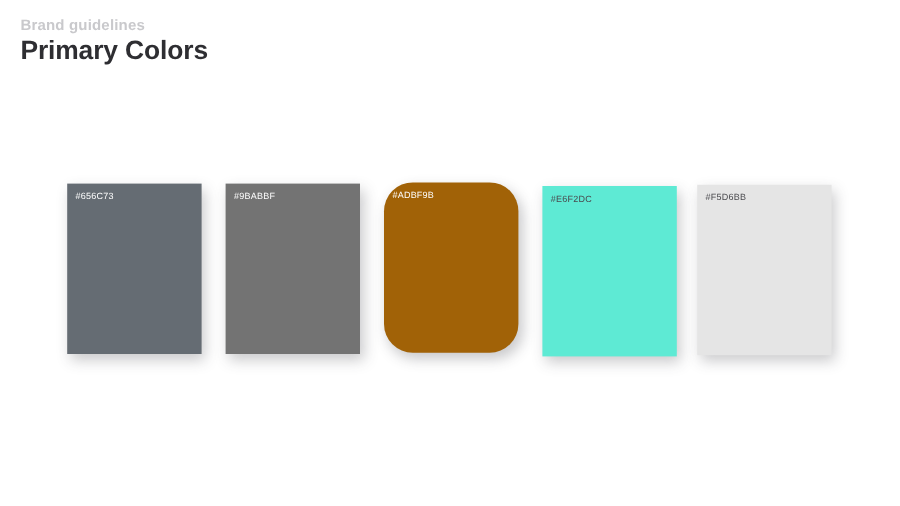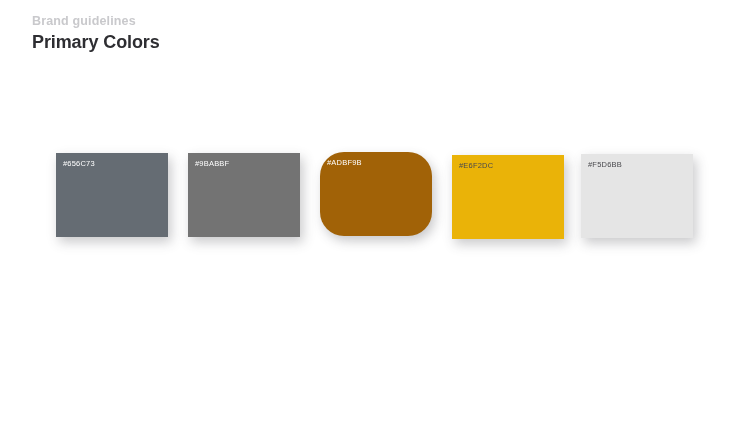--- a/index.html
+++ b/index.html
@@ -18,53 +18,53 @@
 
   .page {
     position: relative;
     width: 750px;
     height: 422px;
   }
 
   
   .header {
     position: absolute;
-    left: 32px;
+    left: 17px;
     top: 13px;
   }
   .eyebrow {
     font-size: 12.5px;
     font-weight: bold;
     color: #c9c9cc;
     letter-spacing: 0.15px;
     line-height: 16px;
     white-space: nowrap;
   }
   .title {
-    font-size: 18px;
+    font-size: 22px;
     font-weight: bold;
     color: #2e2e32;
     letter-spacing: -0.1px;
     line-height: 22px;
     margin-top: 2px;
     white-space: nowrap;
   }
 
   
   .swatch-row {
     position: absolute;
     left: 0;
     top: 0;
     width: 750px;
     height: 422px;
   }
   .swatch {
     position: absolute;
     width: 112px;
-    height: 84px;
+    height: 142px;
     box-sizing: border-box;
     box-shadow: 3px 5px 11px rgba(60, 60, 70, 0.28);
   }
   .swatch-label {
     position: absolute;
     left: 7px;
     top: 6px;
     font-size: 7.5px;
     letter-spacing: 0.2px;
     line-height: 10px;
@@ -86,21 +86,21 @@
   <div class="swatch-row">
       <div class="swatch" style="background: rgb(101, 108, 115); left: 56px; top: 153px;">
         <div class="swatch-label label-light">#656C73</div>
       </div>
       <div class="swatch" style="background: #737373; left: 188px; top: 153px;">
         <div class="swatch-label label-light">#9BABBF</div>
       </div>
       <div class="swatch" style="background: #a16207; left: 320px; top: 152px; border-radius: 24px;">
         <div class="swatch-label label-light">#ADBF9B</div>
       </div>
-      <div class="swatch" style="background: #eab308; left: 452px; top: 155px;">
+      <div class="swatch" style="background: #5eead4; left: 452px; top: 155px;">
         <div class="swatch-label label-dark">#E6F2DC</div>
       </div>
       <div class="swatch" style="background: #e5e5e5; left: 581px; top: 154px;">
         <div class="swatch-label label-dark">#F5D6BB</div>
       </div>
     </div>
 
 </div>
 
 </body></html>

